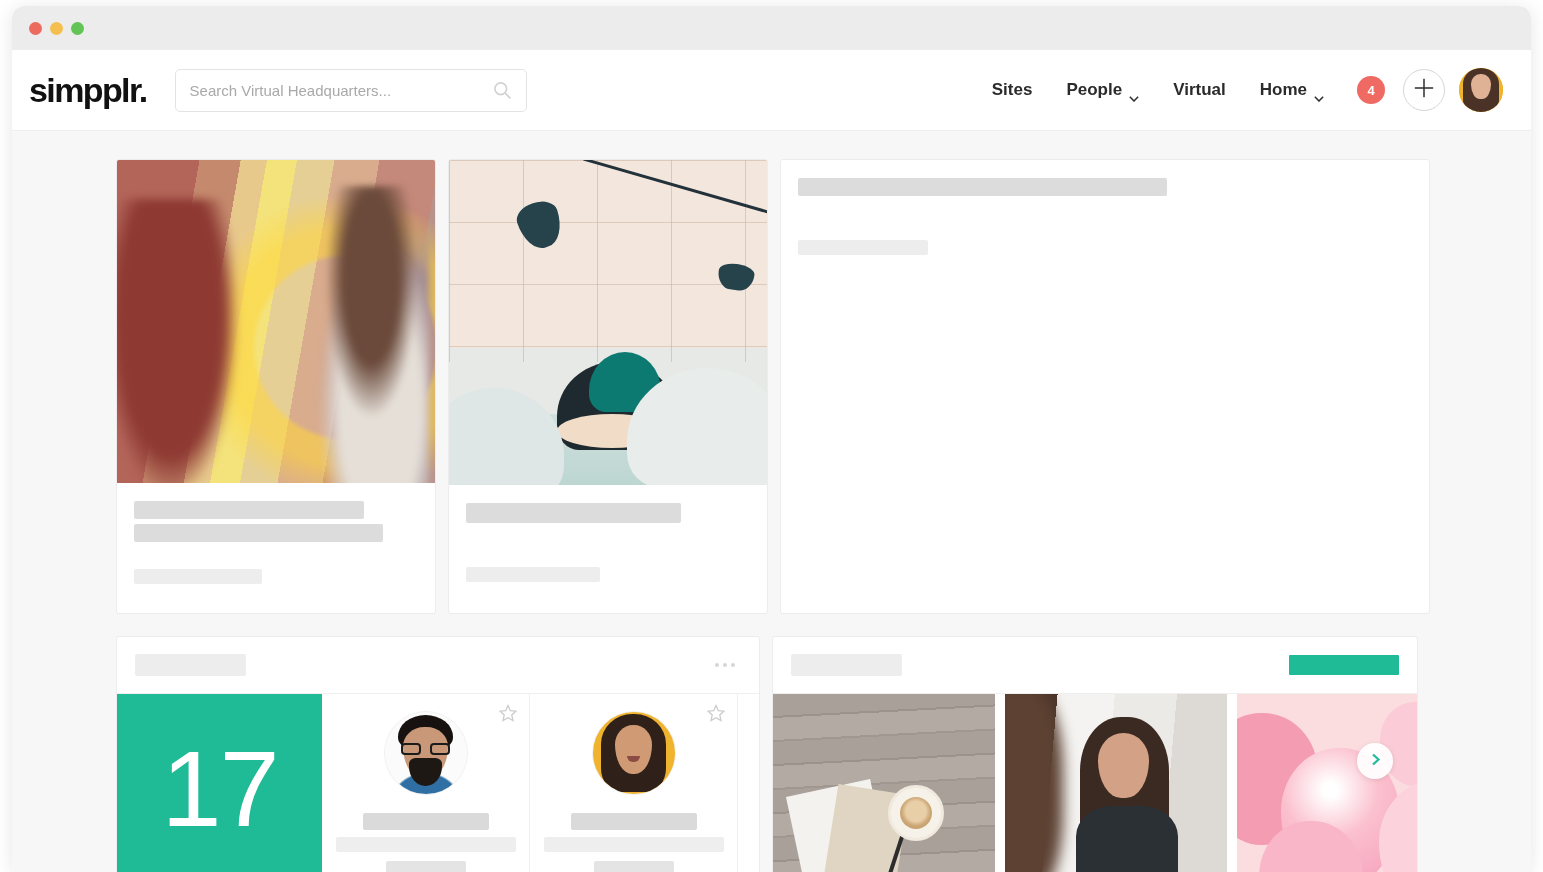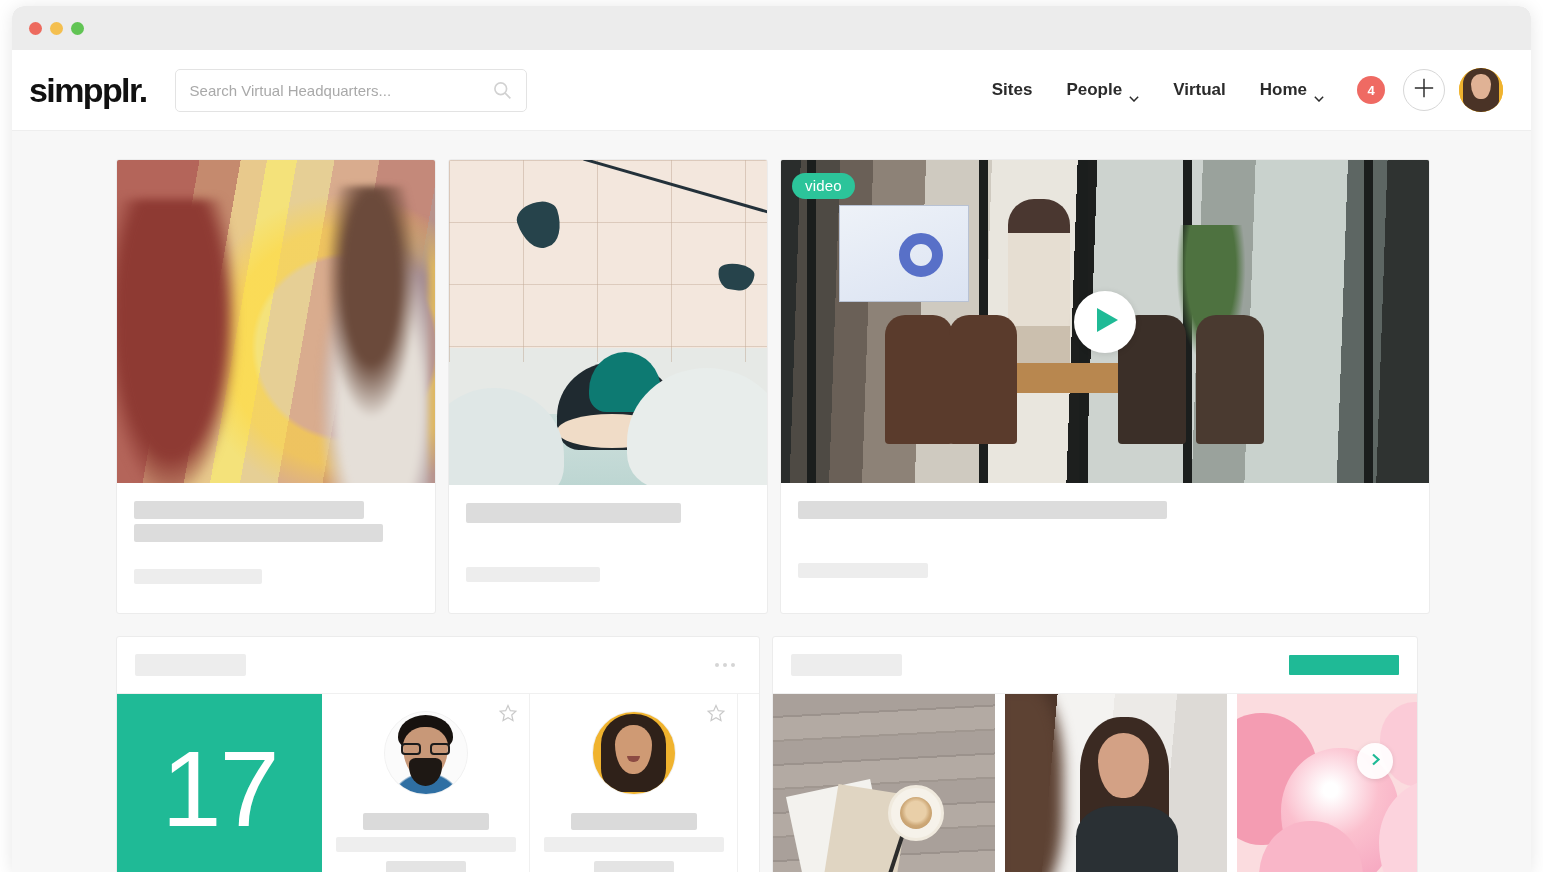--- a/index.html
+++ b/index.html
@@ -602,45 +602,20 @@
               <i class="chair-w2"></i>
           </span>
         </div>
         <div class="card-body">
           <div class="sk sk1"></div>
           <div class="sk light sk3"></div>
         </div>
       </div>
 
       <div class="card c3">
-        <div class="card-media">
-          <span class="img-meeting">
-            <i class="glass-mullion" style="left:4%"></i>
-            <i class="glass-mullion" style="left:30.5%"></i>
-            <i class="glass-mullion" style="left:46%"></i>
-            <i class="glass-mullion" style="left:62%"></i>
-            <i class="glass-mullion" style="left:90%"></i>
-            <i class="screen"></i>
-            <i class="plant"></i>
-            <i class="person-stand"></i>
-            <i class="tbl"></i>
-            <i class="seat" style="left:16%"></i>
-            <i class="seat" style="left:26%"></i>
-            <i class="seat" style="left:52%;background:#3b2f28"></i>
-            <i class="seat" style="left:64%;background:#4a3a30"></i>
-          </span>
-          <div class="video-badge">video</div>
-          <div class="play-btn">
-            <span>
-              <svg viewBox="0 0 24 26">
-                  <polygon points="2,1 23,13 2,25" fill="#1fba96"></polygon>
-                </svg>
-            </span>
-          </div>
-        </div>
         <div class="card-body">
           <div class="sk sk1"></div>
           <div class="sk light sk3"></div>
         </div>
       </div>
 
     </div>
 
     <div class="row row2">
 

